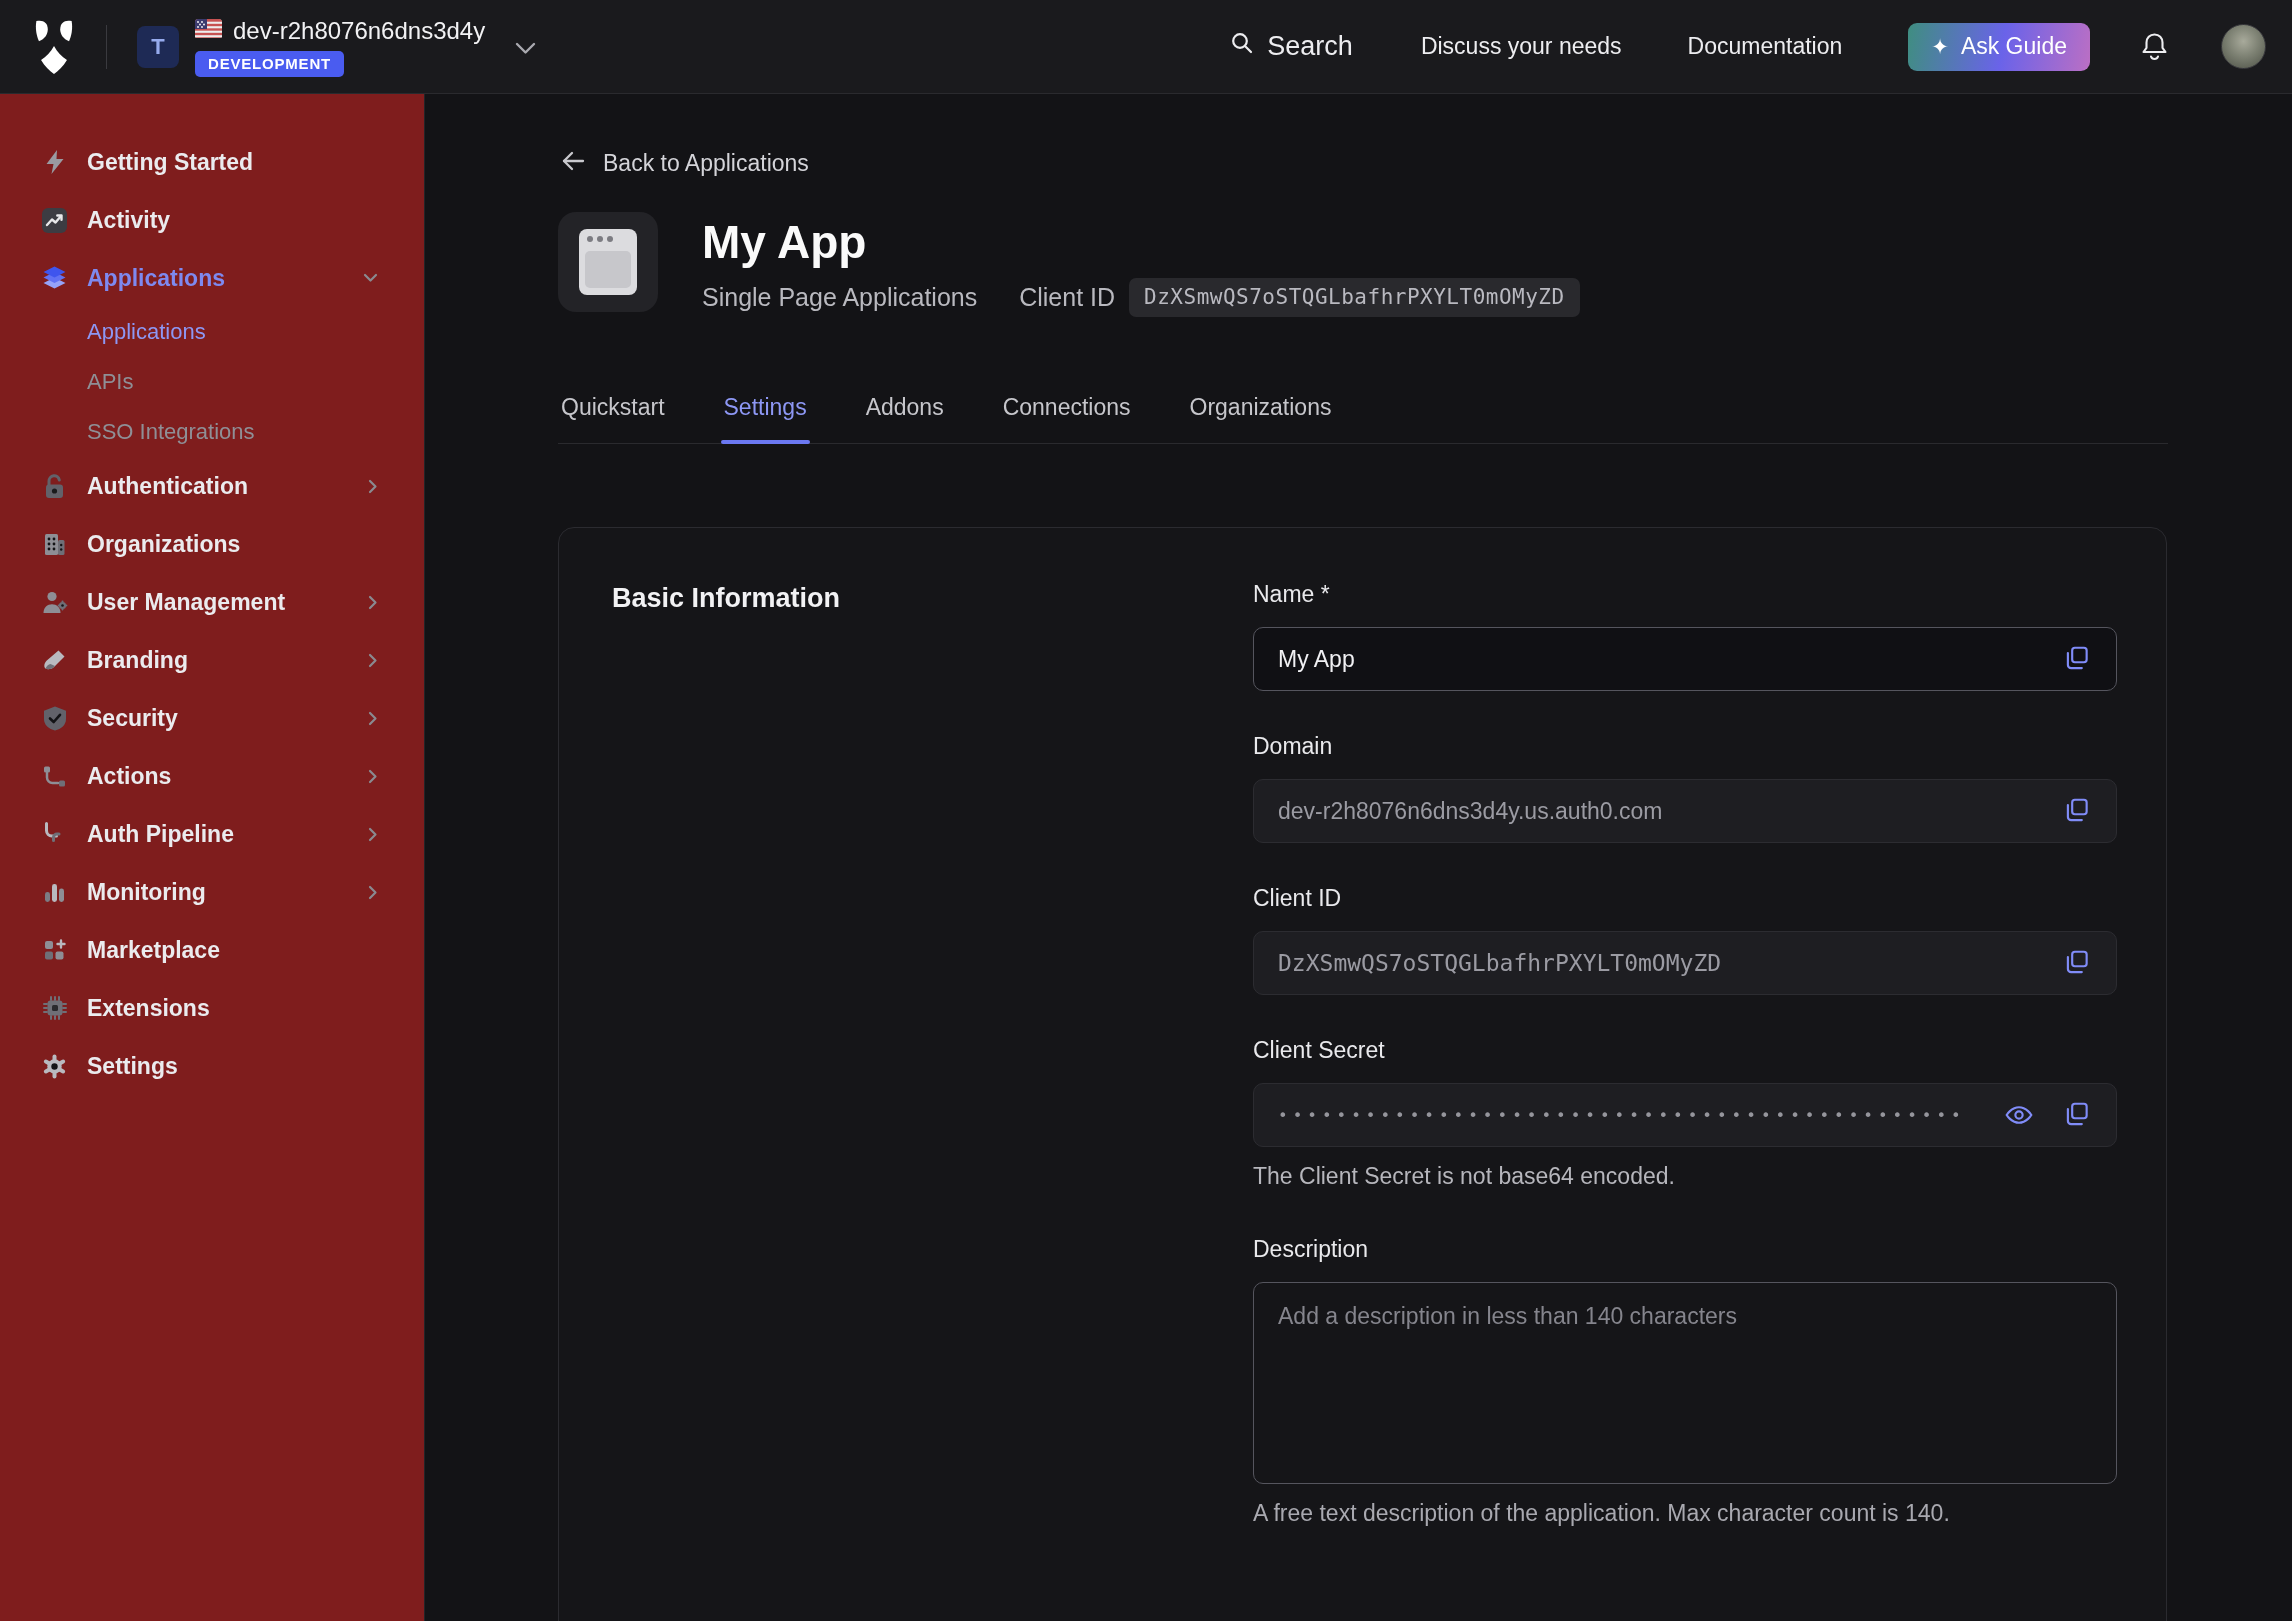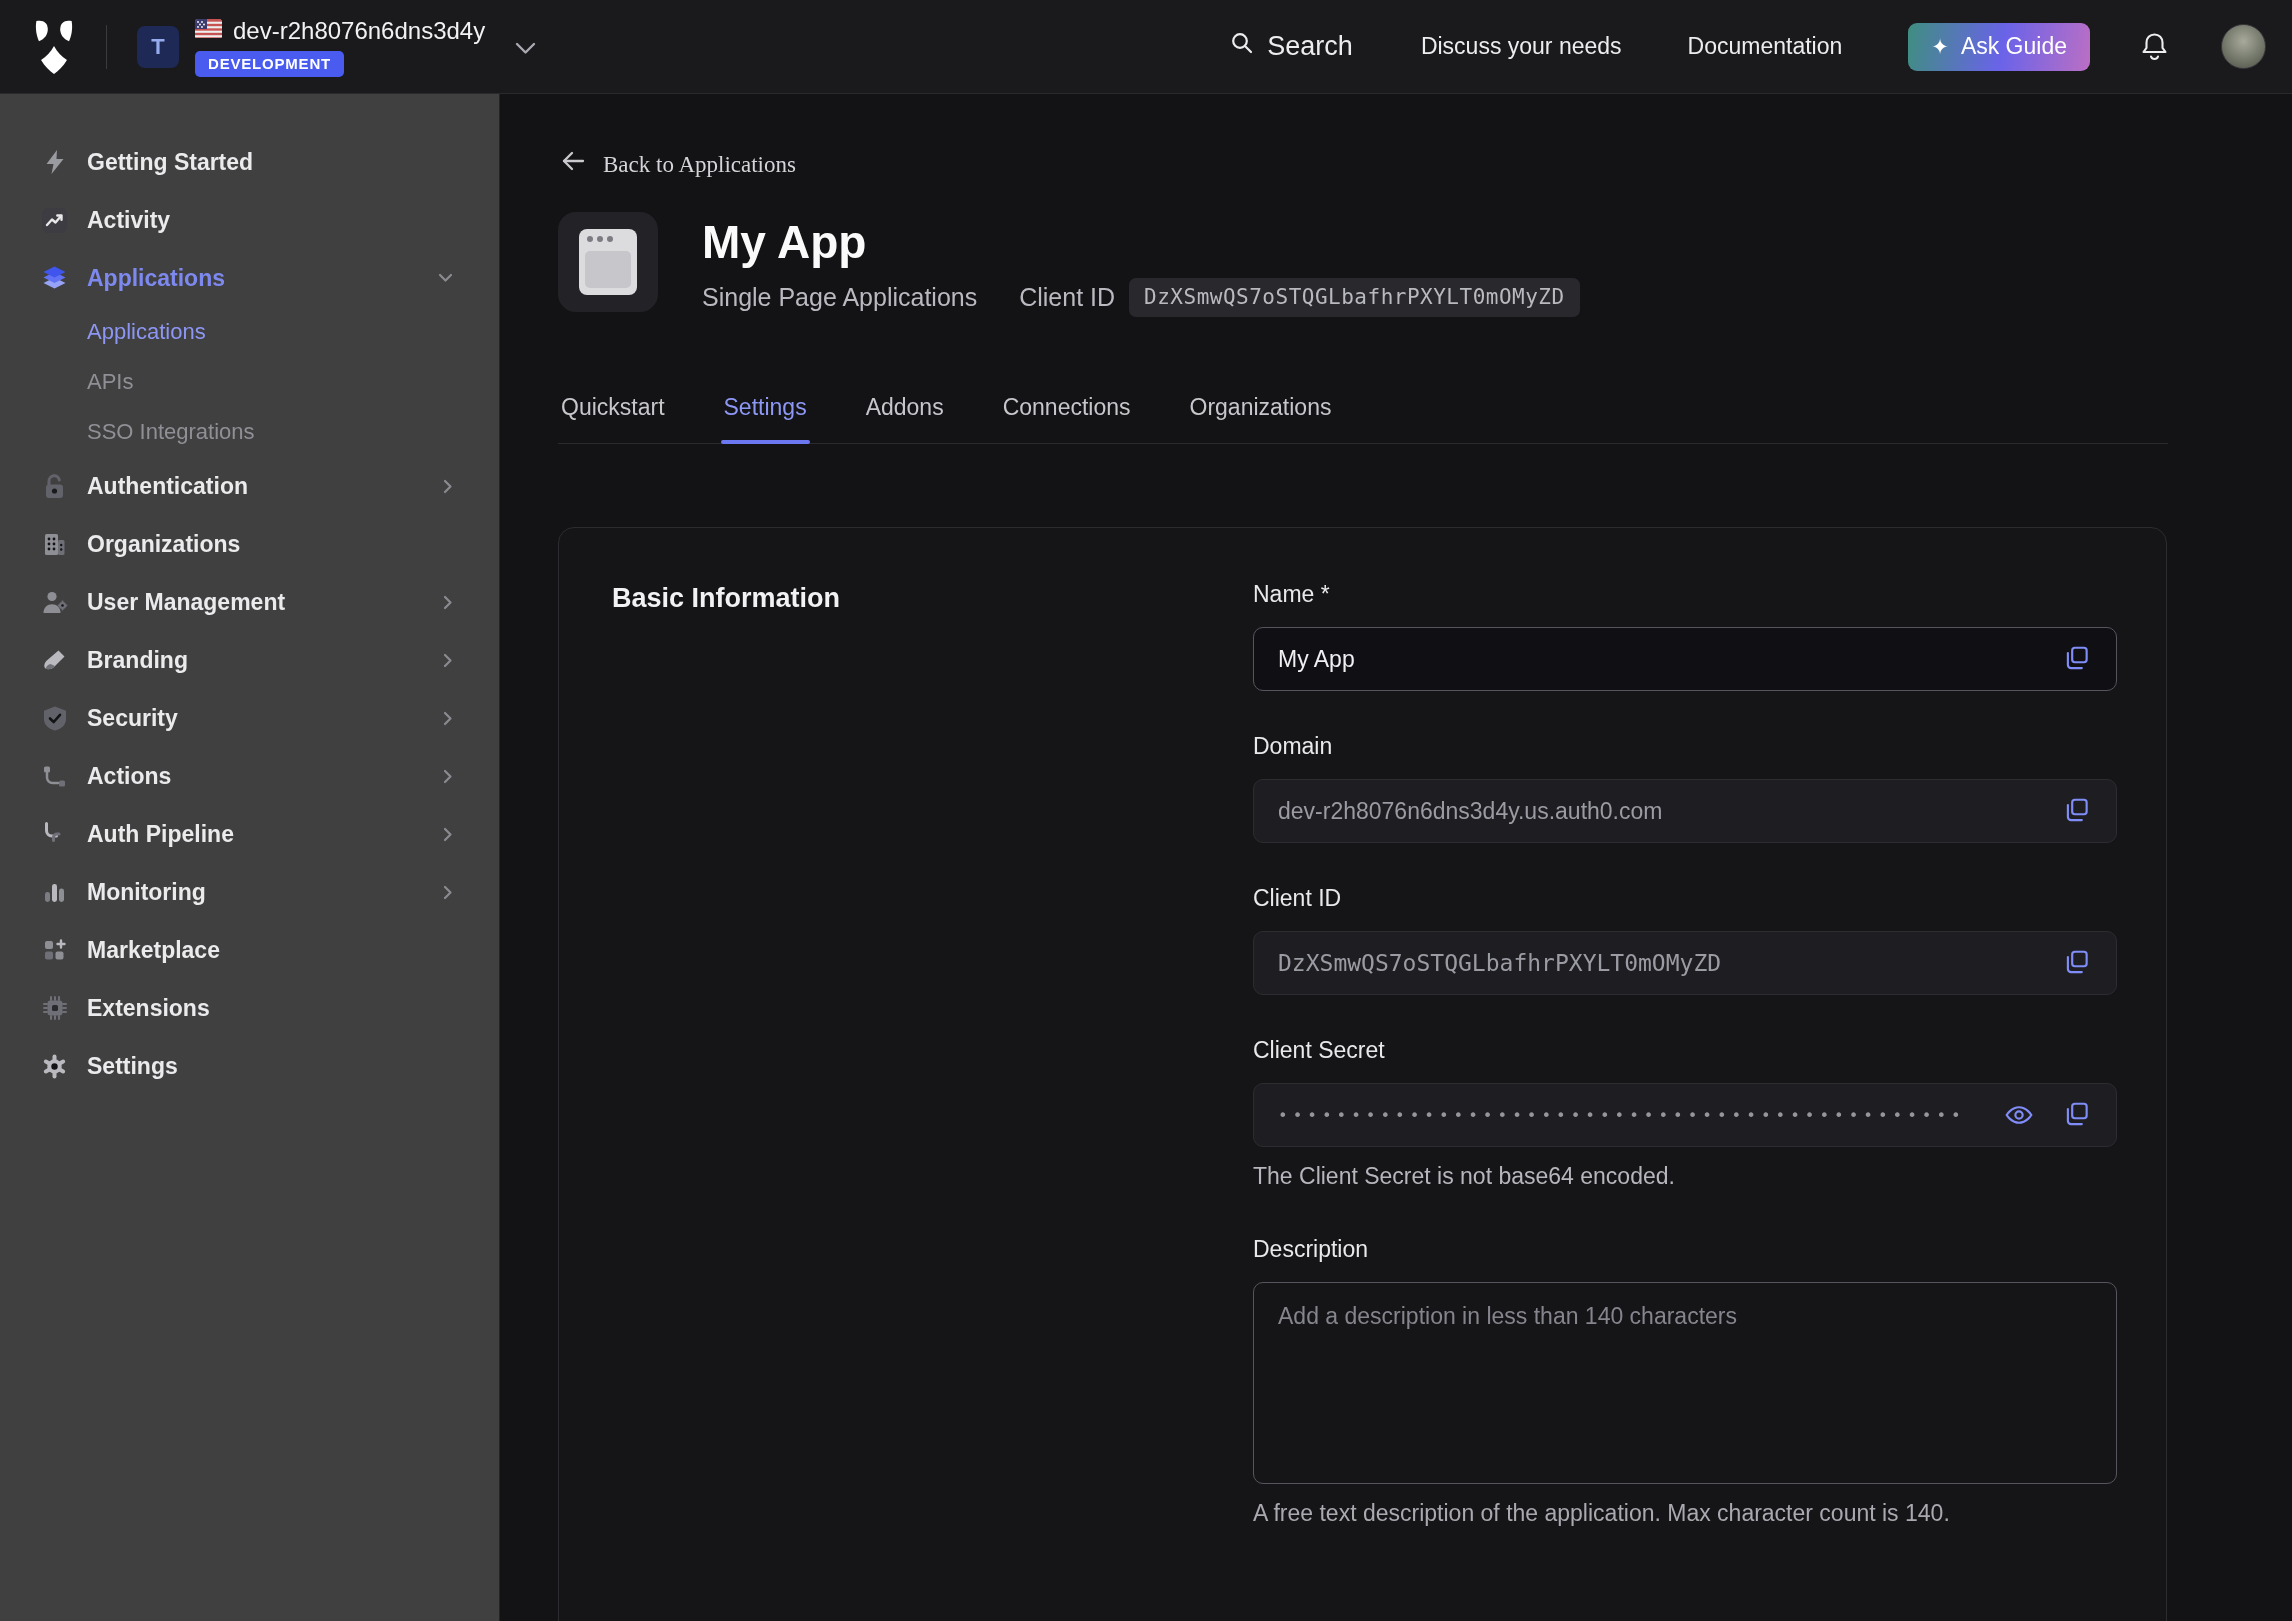--- a/index.html
+++ b/index.html
@@ -46,42 +46,42 @@
   .sparkle{ font-size:21px; line-height:1; }
   .bell{ margin-right:52px; cursor:pointer; display:flex; }
   .avatar{
     width:45px; height:45px; border-radius:50%; cursor:pointer;
     background:radial-gradient(circle at 50% 38%, #a8aa9b 0%, #7d8173 45%, #4c5045 100%);
     border:1px solid #3a3a3e;
   }
 
   
   .sidebar{
-    position:absolute; left:0; top:94px; bottom:0; width:500px;
-    border-right:1px solid #242428; padding-top:39px; background:#404040;
+    position:absolute; left:0; top:94px; bottom:0; width:425px;
+    border-right:1px solid #242428; padding-top:39px; background:#7f1d1d;
   }
   .side-item{
     height:58px; display:flex; align-items:center; padding:0 46px 0 41px;
     font-size:23px; font-weight:600; color:#ebebee; cursor:pointer;
   }
   .side-icon{ width:27px; height:27px; margin-right:19px; flex:none; display:flex; align-items:center; justify-content:center; }
   .side-label{ white-space:nowrap; }
   .side-chevron{ margin-left:auto; display:flex; }
   .side-item.active-parent .side-label{ color:#7e89ef; }
   .side-sub{
     height:50px; display:flex; align-items:center; padding-left:87px;
     font-size:22px; font-weight:400; color:#8f8f96; cursor:pointer;
   }
   .side-sub.active{ color:#8d97f3; }
 
   
   .main{ position:absolute; left:425px; top:94px; right:0; bottom:0; overflow:hidden; }
   .back{
-    position:absolute; left:135px; top:56px; display:flex; align-items:flex-end; gap:17px;
-    font-size:23px; color:#d4d4d9; cursor:pointer;font-family:Liberation Serif, serif;
+    position:absolute; left:135px; top:56px; display:flex; align-items:flex-start; gap:17px;
+    font-size:23px; color:#d4d4d9; cursor:pointer;
   }
   .app-icon{
     position:absolute; left:133px; top:118px; width:100px; height:100px; border-radius:18px;
     background:#232327; display:flex; align-items:center; justify-content:center;
   }
   .win{ width:58px; height:66px; background:#dcdcdf; border-radius:8px; position:relative; }
   .win .dots{ position:absolute; top:7px; left:8px; display:flex; gap:4px; }
   .win .dots i{ width:6px; height:6px; border-radius:50%; background:#7c7c82; }
   .win .pane{ position:absolute; left:6px; right:6px; top:22px; bottom:7px; background:#c7c7cb; border-radius:5px; }
 

